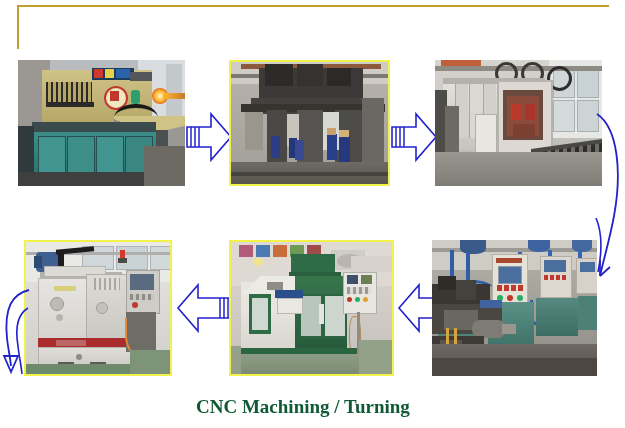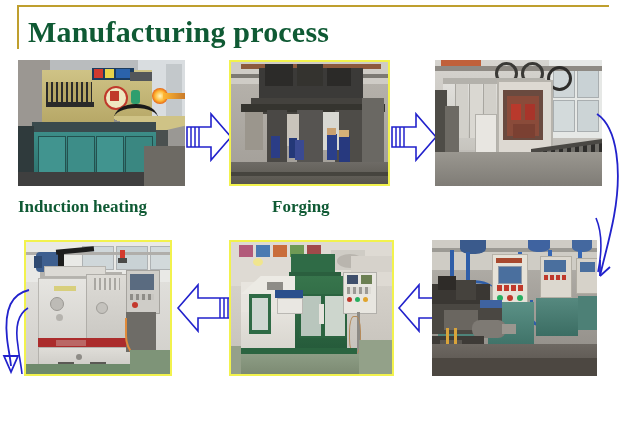--- a/index.html
+++ b/index.html
@@ -67,21 +67,20 @@
   .arrow svg { display: block; overflow: visible; }
 </style>
 </head>
 <body>
 
 <div class="stage">
 
   <div class="rule-top"></div>
   <div class="rule-left"></div>
 
-  <div class="title">Manufacturing process</div>
 
   <div class="photo" style="left:18px; top:60px; width:167px; height:126px;">
     <div class="scene">
       <div class="p" style="left:0;top:0;width:167px;height:126px;background:linear-gradient(#cfd3d6,#bfc4c8);"></div>
       <div class="p" style="left:0;top:0;width:167px;height:18px;background:#b9bcbe;"></div>
       <div class="p" style="left:0;top:0;width:32px;height:70px;background:#9b9792;"></div>
       <div class="p" style="left:120px;top:0;width:47px;height:72px;background:#d9dde0;"></div>
       <div class="p" style="left:148px;top:4px;width:16px;height:60px;background:#c3c8cb;"></div>
 
       <div class="p" style="left:24px;top:10px;width:110px;height:56px;background:linear-gradient(#cfc386,#b5a665);"></div>
@@ -216,22 +215,20 @@
   </div>
 
   <div class="arrow" style="left:594px; top:112px; width:31px; height:168px;">
     <svg width="31" height="168" viewBox="0 0 31 168">
       <path d="M3 2 C 24 16, 28 60, 20 104 C 16 126, 10 146, 6 164" fill="none" stroke="#2222cc" stroke-width="1.8"></path>
       <path d="M6 164 L6 148 M6 164 L16 155" fill="none" stroke="#2222cc" stroke-width="1.8"></path>
       <path d="M2 106 C 8 120, 8 140, 4 160" fill="none" stroke="#2222cc" stroke-width="1.6"></path>
     </svg>
   </div>
 
-  <div class="caption cap-row1" style="left:18px; top:197px;">Induction heating</div>
-  <div class="caption cap-row1" style="left:272px; top:197px;">Forging</div>
 
   <div class="photo bordered" style="left:24px; top:240px; width:148px; height:136px;">
     <div class="scene">
       <div class="p" style="left:0;top:0;width:148px;height:136px;background:linear-gradient(#e7e6e3,#cfcdc8);"></div>
 
       <div class="p" style="left:0;top:0;width:148px;height:40px;background:#e9e9e6;"></div>
       <div class="p" style="left:56px;top:4px;width:30px;height:22px;background:#cfd7da;border:1px solid #aeb2b4;"></div>
       <div class="p" style="left:90px;top:4px;width:30px;height:22px;background:#c9d2d5;border:1px solid #aeb2b4;"></div>
       <div class="p" style="left:124px;top:4px;width:24px;height:22px;background:#d2d9db;border:1px solid #aeb2b4;"></div>
       <div class="p" style="left:0;top:10px;width:148px;height:3px;background:#b0aeaa;"></div>
@@ -406,14 +403,15 @@
   </div>
 
   <div class="arrow" style="left:0px; top:286px; width:32px; height:90px;">
     <svg width="32" height="90" viewBox="0 0 32 90">
       <path d="M29 4 C 12 8, 4 22, 7 52 C 8 62, 10 70, 11 80" fill="none" stroke="#2222cc" stroke-width="1.8"></path>
       <path d="M11 86 L4 70 L18 70 Z" fill="none" stroke="#2222cc" stroke-width="1.8"></path>
       <path d="M28 22 C 18 28, 15 42, 18 60 C 19 70, 21 78, 22 88" fill="none" stroke="#2222cc" stroke-width="1.6"></path>
     </svg>
   </div>
 
+  <div class="caption cap-row2" style="left:196px; top:396px;">CNC Machining / Turning</div>
 
 </div>
 
 </body></html>

